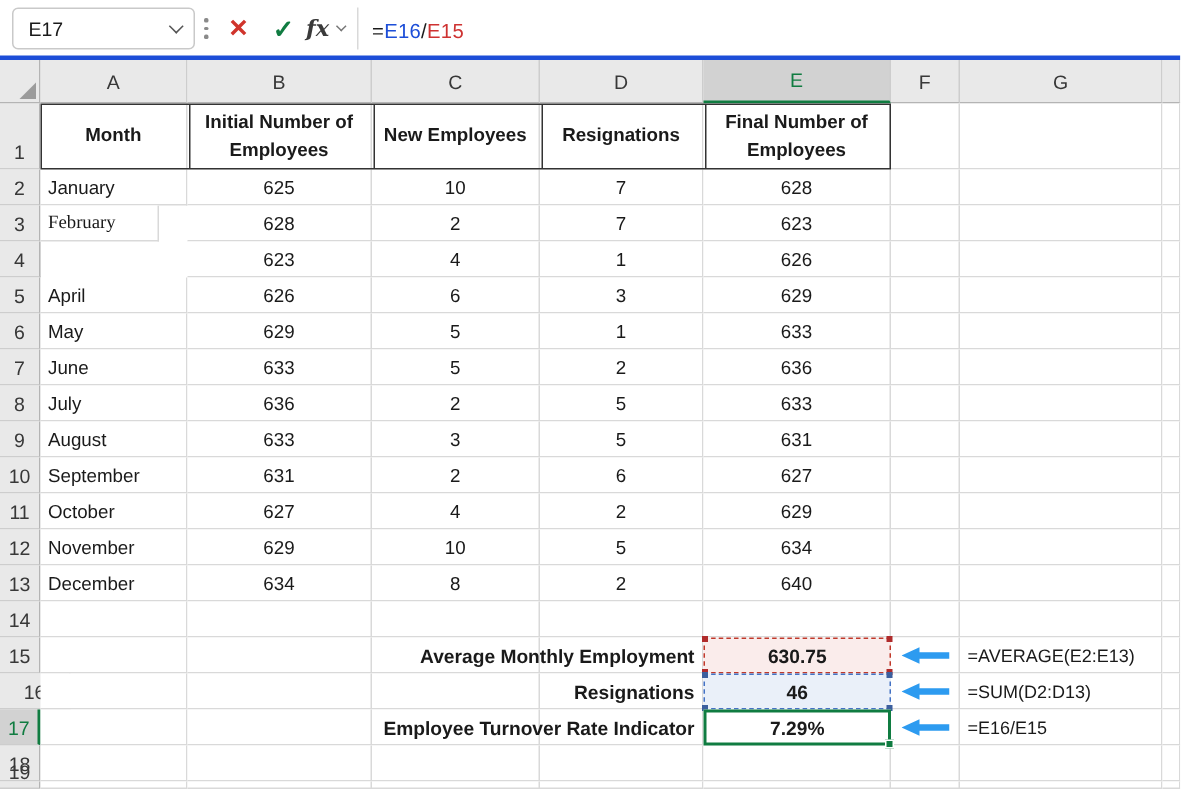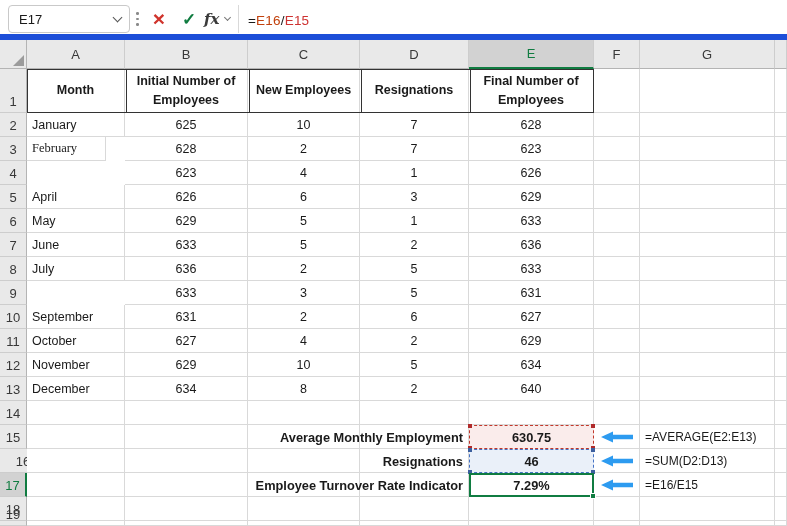--- a/index.html
+++ b/index.html
@@ -1,40 +1,40 @@
 <!DOCTYPE html>
 <html><head>
 <meta charset="utf-8">
 <style>
   html,body{margin:0;padding:0;background:#fff;}
   *{box-sizing:border-box;}
   .app{position:relative;width:787px;height:526px;background:#fff;overflow:hidden;
        font-family:"Liberation Sans",sans-serif;color:#1a1a1a;}
   
   .fbar{position:absolute;left:0;top:0;width:787px;height:40px;background:#fff;
-        border-bottom:6px solid #1d4ed8;}
+        border-bottom:3px solid #1d4ed8;}
   .namebox{position:absolute;left:8px;top:5px;width:122px;height:28px;border:1px solid #c9c9c9;
            border-radius:4px;background:#fff;display:flex;align-items:center;padding:0 8px 0 10px;
            font-size:13px;}
   .namebox .nbval{flex:1;}
   .chev{width:7px;height:7px;border-right:1.6px solid #555;border-bottom:1.6px solid #555;
         transform:rotate(45deg);margin-top:-4px;}
   .chev.small{width:5px;height:5px;border-color:#777;}
   .dots{position:absolute;left:136px;top:12px;display:flex;flex-direction:column;gap:3px;}
   .dots i{width:2.5px;height:2.5px;border-radius:50%;background:#8a8a8a;display:block;}
   .fbtn{position:absolute;top:4px;width:26px;height:30px;display:flex;align-items:center;
         justify-content:center;font-size:19px;cursor:default;}
   .fbtn.cancel{left:146px;color:#d0342c;font-weight:700;font-size:21px;}
   .fbtn.ok{left:176px;color:#107c41;font-weight:700;font-size:17px;}
   .fxbtn{position:absolute;left:204px;top:4px;height:30px;display:flex;align-items:center;gap:6px;}
   .fxlabel{font-family:"DejaVu Serif",serif;font-style:italic;font-weight:700;font-size:15px;color:#3a3a3a;}
   .vline{position:absolute;left:238px;top:5px;width:1px;height:28px;background:#d9d9d9;}
   .ftext{position:absolute;left:248px;top:0;height:40px;display:flex;align-items:center;
          font-size:13.5px;letter-spacing:.2px;}
-  .refblue{color:#c2410c;}
+  .refblue{color:#1d4ed8;}
   .refred{color:#ce3231;}
   
   .grid{position:absolute;left:0;top:40px;width:787px;height:486px;overflow:hidden;background:#fff;}
   .hcell{position:absolute;background:#e9e9e9;font-size:13px;color:#383838;
          display:flex;align-items:center;justify-content:center;}
   .colhead{border-right:1px solid #cdcdcd;border-bottom:1px solid #b4b4b4;}
   .rowhead{border-bottom:1px solid #cdcdcd;border-right:1px solid #b4b4b4;
            align-items:flex-end;padding-bottom:3px;}
   .hcell.sel{background:#d2d2d2;color:#107c41;}
   .colhead.sel{border-bottom:2px solid #107c41;}
@@ -179,20 +179,21 @@
       <div class="cell num" style="left: 640px; top: 193px; width: 135px; height: 24px;"></div>
       <div class="cell num" style="left: 775px; top: 193px; width: 12px; height: 24px;"></div>
       <div class="cell month" style="left: 27px; top: 217px; width: 98px; height: 24px;">July</div>
       <div class="cell num" style="left: 125px; top: 217px; width: 123px; height: 24px;">636</div>
       <div class="cell num" style="left: 248px; top: 217px; width: 112px; height: 24px;">2</div>
       <div class="cell num" style="left: 360px; top: 217px; width: 109px; height: 24px;">5</div>
       <div class="cell num" style="left: 469px; top: 217px; width: 125px; height: 24px;">633</div>
       <div class="cell num" style="left: 594px; top: 217px; width: 46px; height: 24px;"></div>
       <div class="cell num" style="left: 640px; top: 217px; width: 135px; height: 24px;"></div>
       <div class="cell num" style="left: 775px; top: 217px; width: 12px; height: 24px;"></div>
+      <div class="cell month" style="left: 27px; top: 241px; width: 98px; height: 24px;">August</div>
       <div class="cell num" style="left: 125px; top: 241px; width: 123px; height: 24px;">633</div>
       <div class="cell num" style="left: 248px; top: 241px; width: 112px; height: 24px;">3</div>
       <div class="cell num" style="left: 360px; top: 241px; width: 109px; height: 24px;">5</div>
       <div class="cell num" style="left: 469px; top: 241px; width: 125px; height: 24px;">631</div>
       <div class="cell num" style="left: 594px; top: 241px; width: 46px; height: 24px;"></div>
       <div class="cell num" style="left: 640px; top: 241px; width: 135px; height: 24px;"></div>
       <div class="cell num" style="left: 775px; top: 241px; width: 12px; height: 24px;"></div>
       <div class="cell month" style="left: 27px; top: 265px; width: 98px; height: 24px;">September</div>
       <div class="cell num" style="left: 125px; top: 265px; width: 123px; height: 24px;">631</div>
       <div class="cell num" style="left: 248px; top: 265px; width: 112px; height: 24px;">2</div>

